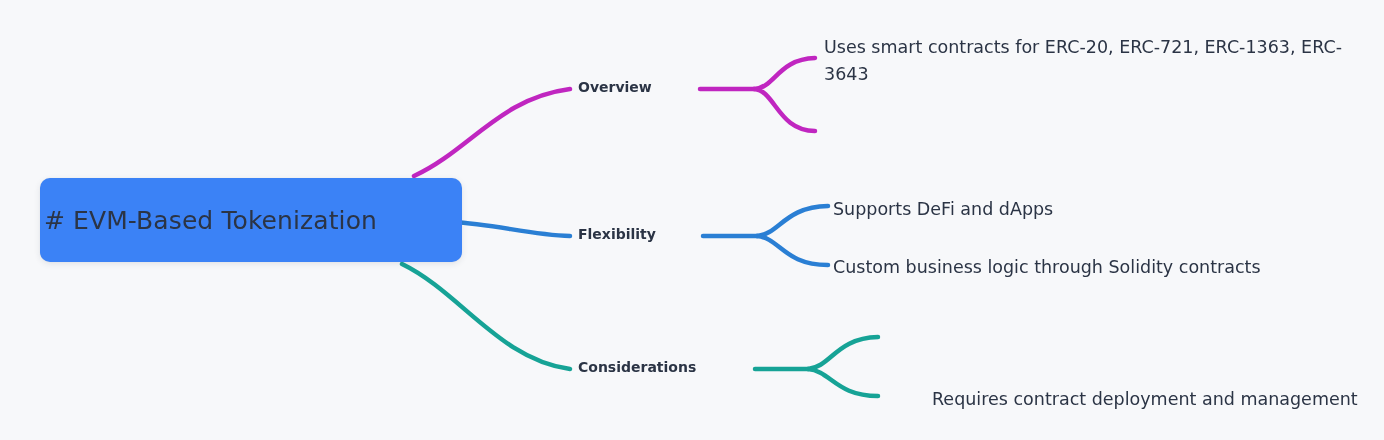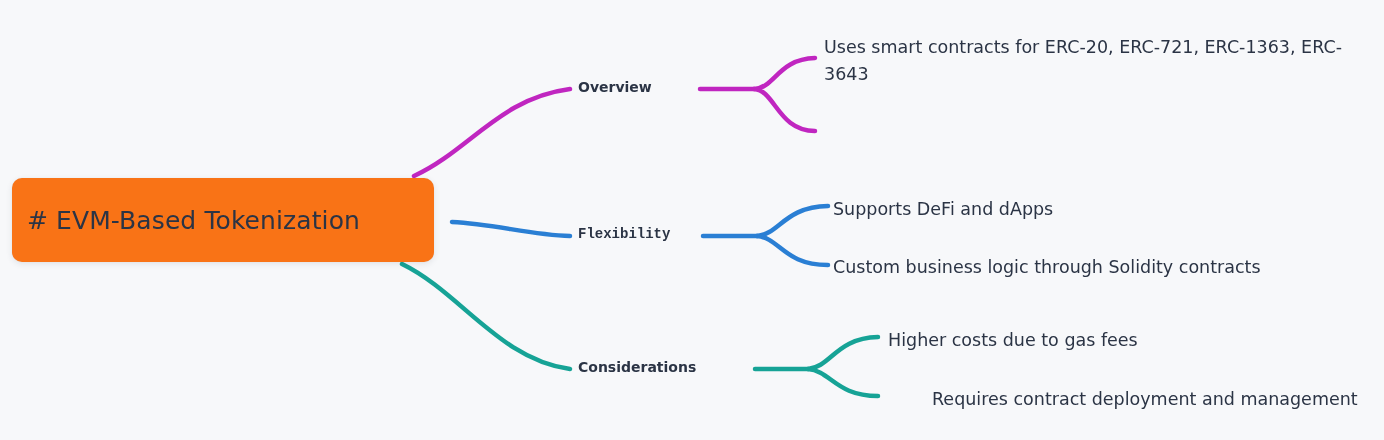--- a/index.html
+++ b/index.html
@@ -20,31 +20,31 @@
   }
   #edges {
     position: absolute;
     left: 0;
     top: 0;
     width: 1384px;
     height: 440px;
   }
   .root-node {
     position: absolute;
-    left: 12px;
+    left: 40px;
     top: 178px;
     width: 422px;
     height: 84px;
-    background: #f97316;
+    background: #3b82f6;
     border-radius: 10px;
     box-shadow: 0 2px 6px rgba(40, 50, 70, 0.10), 0 0 1px rgba(40,50,70,0.10);
     display: flex;
     align-items: center;
     box-sizing: border-box;
-    padding-left: 15px;
+    padding-left: 4px;
   }
   .root-label {
     font-family: "DejaVu Sans", sans-serif;
     font-size: 25px;
     font-weight: 400;
     color: #2b3445;
     letter-spacing: 0.1px;
     white-space: nowrap;
   }
   .branch-label {
@@ -95,28 +95,27 @@
     <path d="M 808,369 C 831,367 836,338 878,337" fill="none" stroke="#16a396" stroke-width="4.5" stroke-linecap="round"></path>
     <path d="M 808,369 C 831,371 836,396 878,396" fill="none" stroke="#16a396" stroke-width="4.5" stroke-linecap="round"></path>
   </svg>
 
   <div class="root-node">
     <span class="root-label"># EVM-Based Tokenization</span>
   </div>
 
   <div class="branch-label" style="left:578px; top:80px;">Overview</div>
 
-  <div class="branch-label" style="left:578px; top:227px;font-family:Liberation Mono, monospace;">Flexibility</div>
+  <div class="branch-label" style="left:578px; top:227px;">Flexibility</div>
 
   <div class="branch-label" style="left:578px; top:360px;">Considerations</div>
 
   <div class="leaf-label leaf-wrap" style="left:824px; top:34px;">Uses smart contracts for ERC-20, ERC-721, ERC-1363, ERC-3643</div>
 
 
   <div class="leaf-label leaf-nowrap" style="left:833px; top:254px;">Custom business logic through Solidity contracts</div>
 
   <div class="leaf-label leaf-nowrap" style="left:833px; top:196px;">Supports DeFi and dApps</div>
 
-  <div class="leaf-label leaf-nowrap" style="left:888px; top:327px;">Higher costs due to gas fees</div>
 
   <div class="leaf-label leaf-nowrap" style="left:932px; top:386px;">Requires contract deployment and management</div>
 
 </div>
 
 </body></html>

